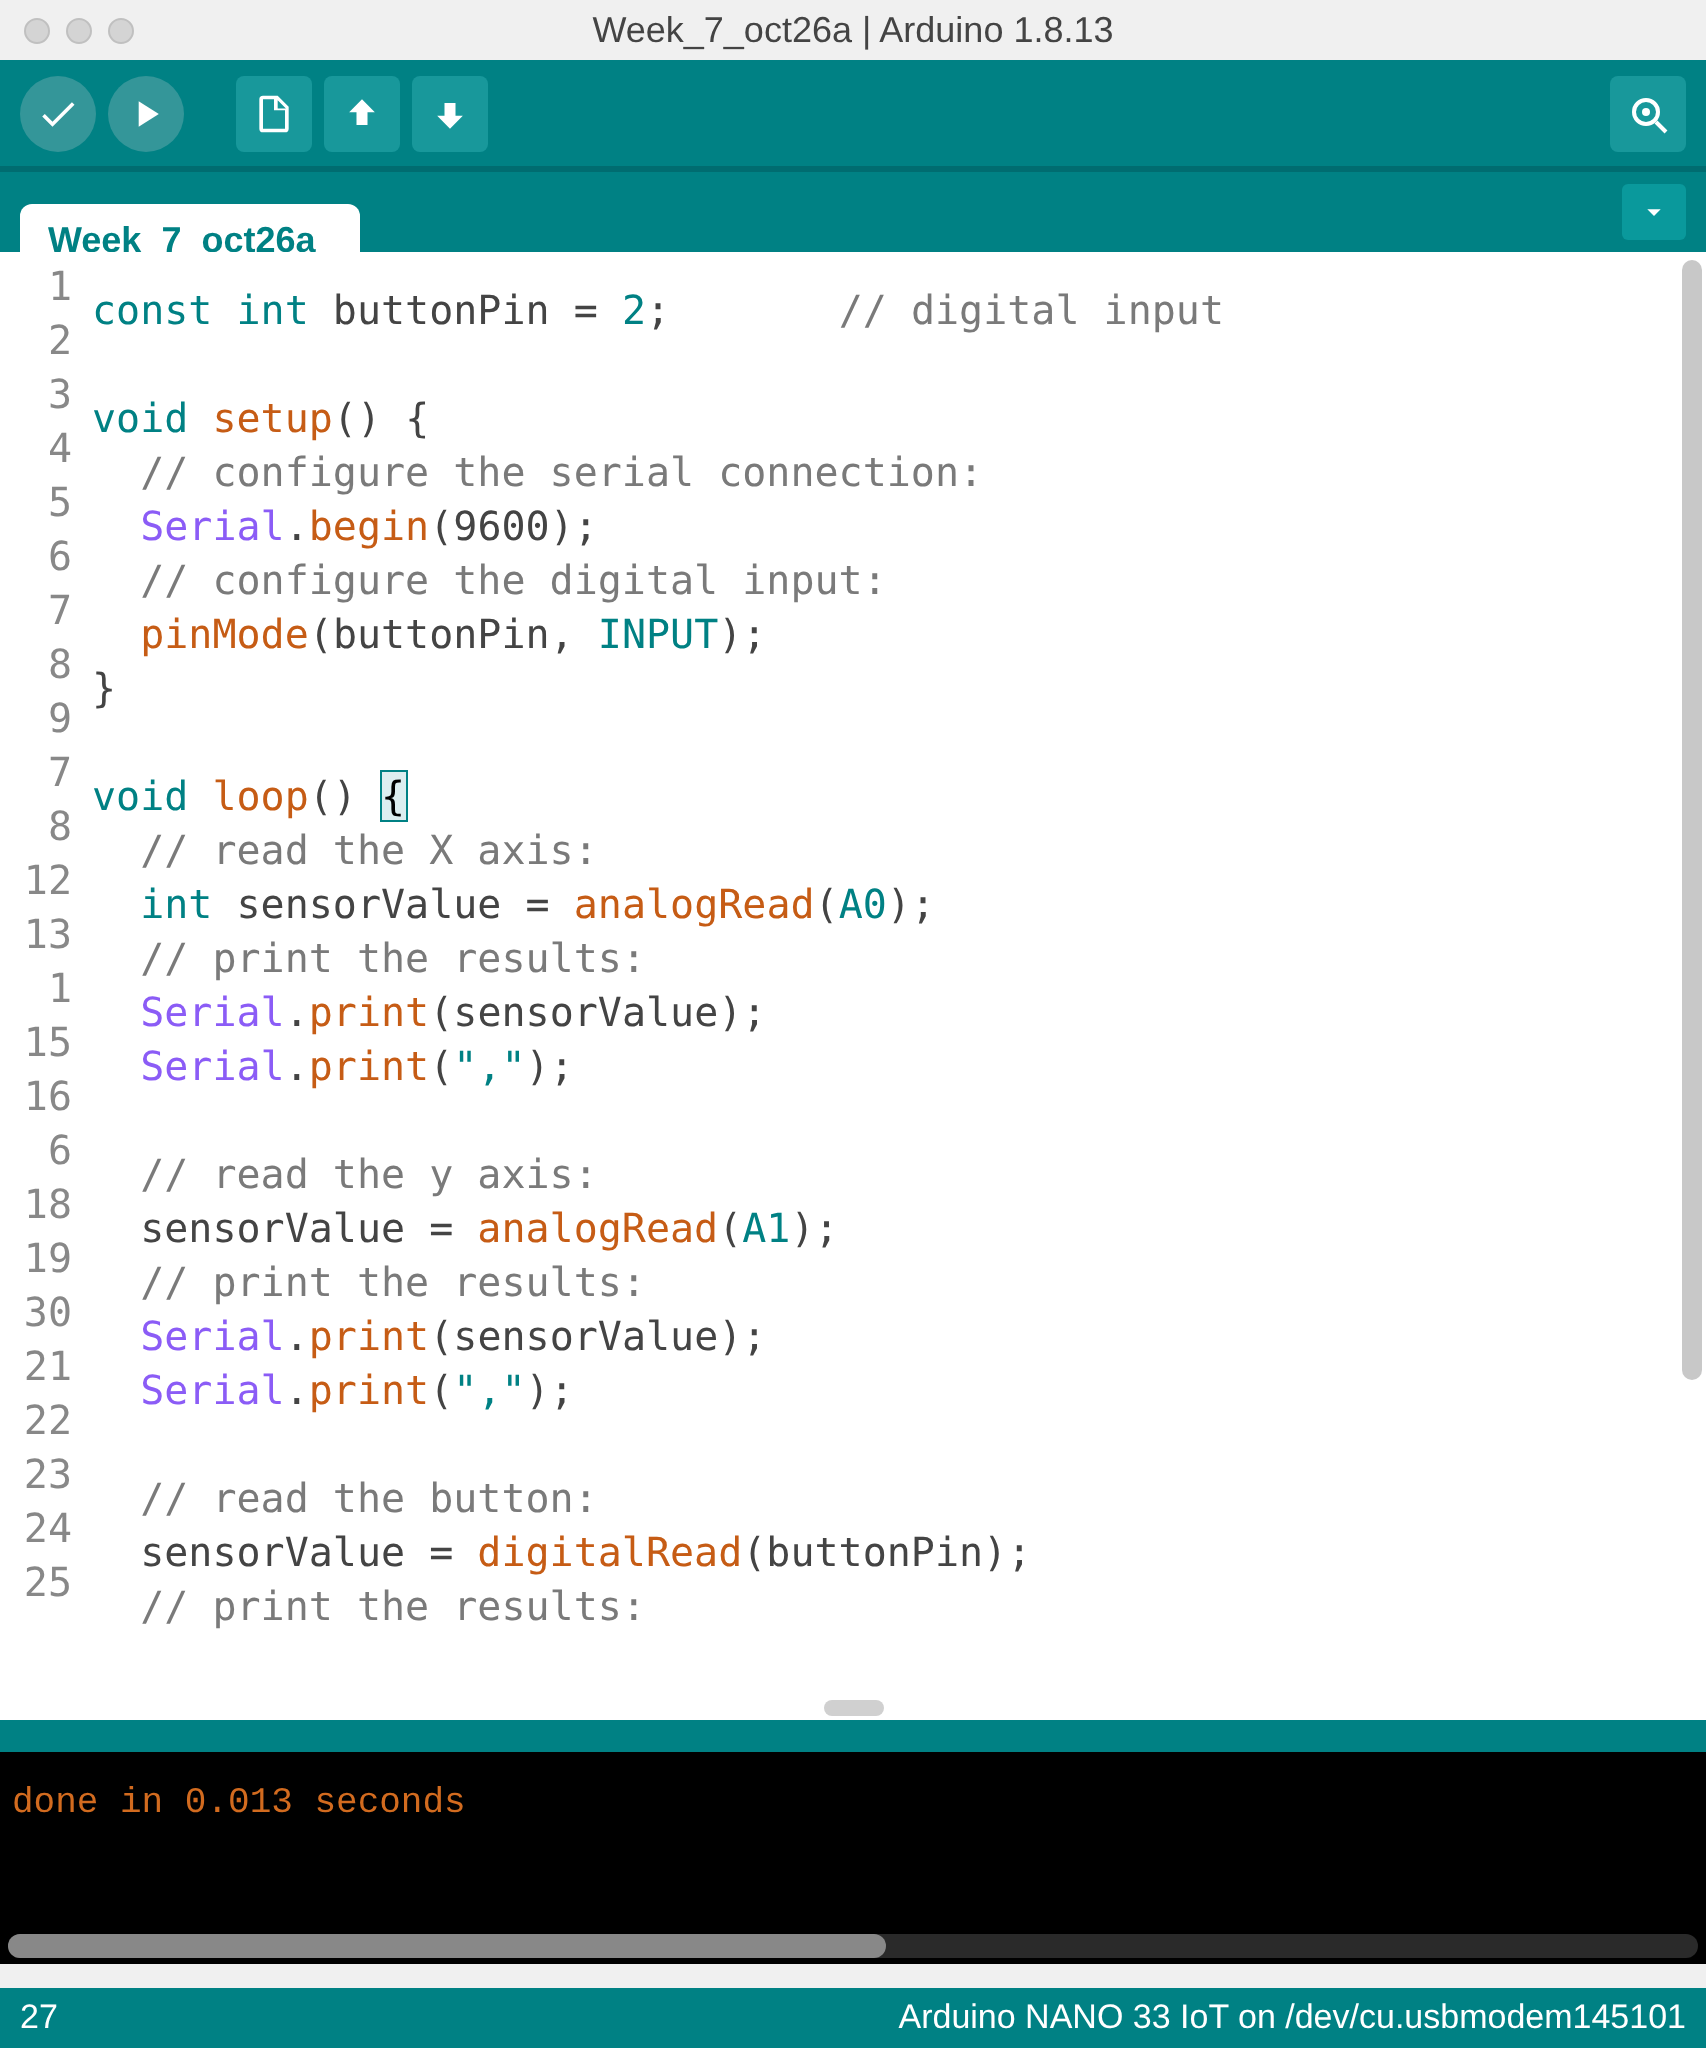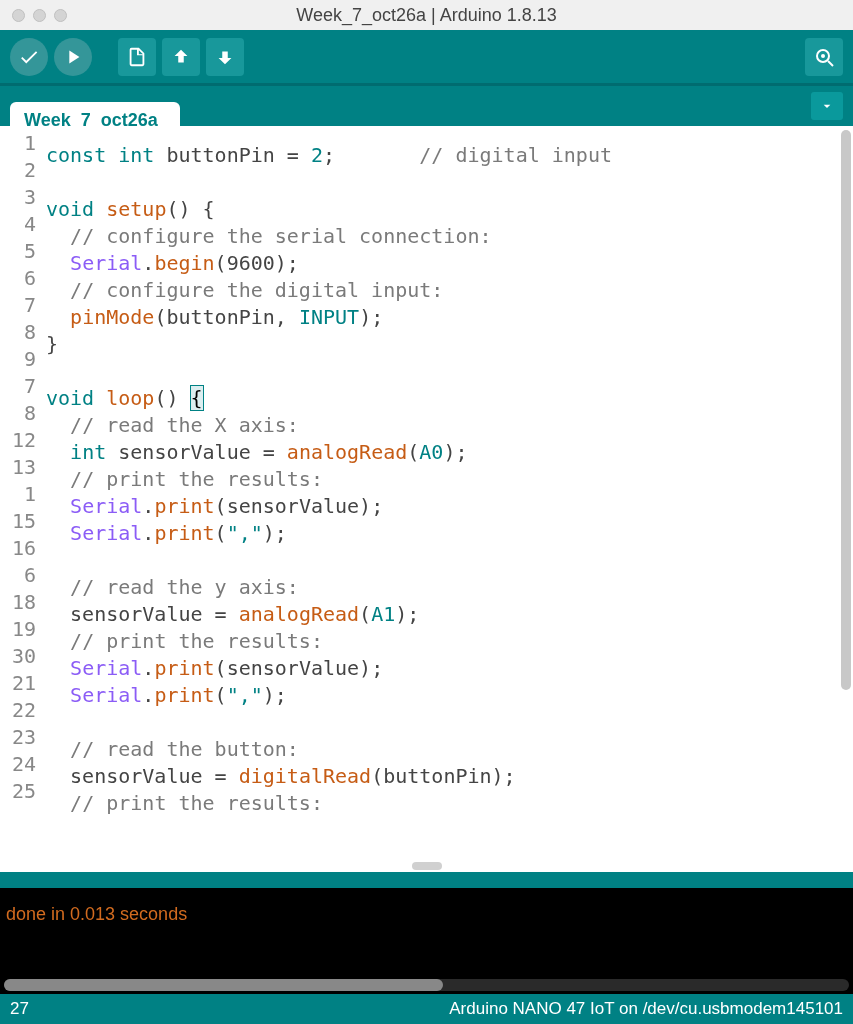--- a/index.html
+++ b/index.html
@@ -136,21 +136,21 @@
   .codeblock .ln { display: block; height: 27px; }
 
   
   .divider-bar { height: 16px; background: #008184; }
   .black-strip { height: 10px; background: #000; }
 
   
   .console {
     background: #000;
     color: #d26b1f;
-    font-family: Liberation Sans, sans-serif;
+    font-family: Liberation Mono, monospace;
     font-size: 18px;
     line-height: 24px;
     padding: 4px 8px 0 6px;
     height: 78px;
     position: relative;
   }
   .console-hscroll {
     height: 18px;
     background: #000;
     display: flex; align-items: center;
@@ -162,20 +162,21 @@
   
   .statusbar {
     height: 30px;
     background: #008184;
     color: #fff;
     display: flex;
     align-items: center;
     justify-content: space-between;
     padding: 0 10px;
     font-size: 17px;
+    margin-top: 12px;
   }
 </style>
 </head>
 <body>
 
 <div class="titlebar">
   <div class="traffic-lights">
     <div class="traffic-light"></div>
     <div class="traffic-light"></div>
     <div class="traffic-light"></div>
@@ -273,14 +274,14 @@
     <div>done in 0.013 seconds</div>
   </div>
 <div class="console-hscroll">
   <div class="track">
       <div class="hthumb"></div>
     </div>
 </div>
 
 <div class="statusbar">
   <span>27</span>
-  <span>Arduino NANO 47 IoT on /dev/cu.usbmodem145101</span>
+  <span>Arduino NANO 33 IoT on /dev/cu.usbmodem145101</span>
 </div>
 
 </body></html>

